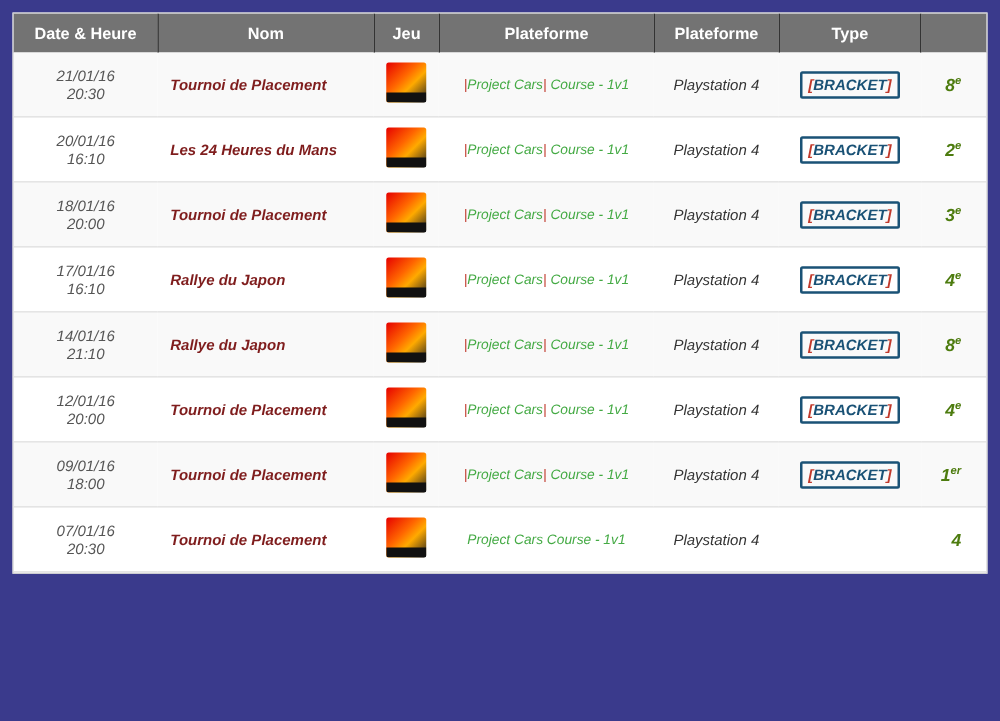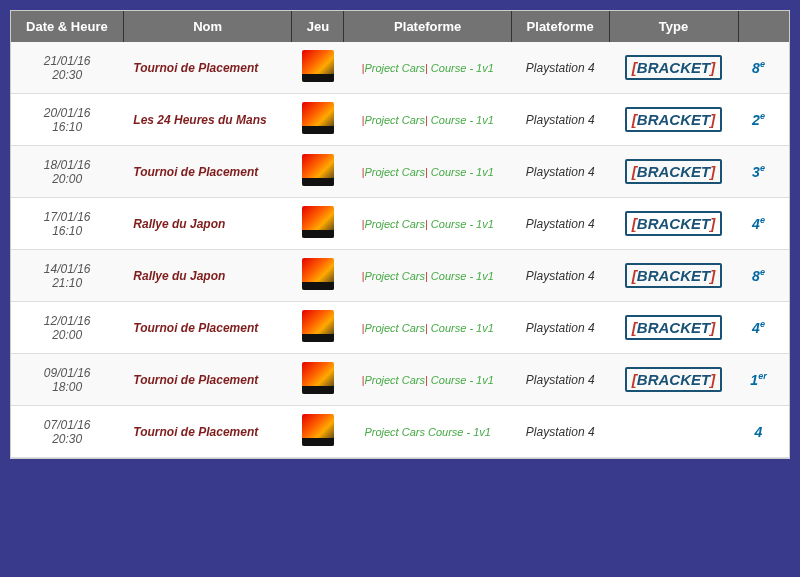--- a/index.html
+++ b/index.html
@@ -94,21 +94,22 @@
       color: #333;
     }
 
     td.type-cell {
       font-size: 12px;
     }
 
     td.rank-cell {
       font-weight: bold;
       font-size: 14px;
-      color: #0369a1;
+      color: #4d7c0f;
+      text-align: right;
       padding-right: 20px;
     }
 
     .game-icon {
       width: 32px;
       height: 32px;
       background: linear-gradient(135deg, #e60000 0%, #ff6600 40%, #ffaa00 60%, #222 100%);
       display: inline-block;
       border-radius: 2px;
       position: relative;
@@ -123,21 +124,21 @@
       right: 0;
       height: 8px;
       background: #111;
     }
 
     .bracket-badge {
       display: inline-block;
       border: 2px solid #1a5276;
       color: #1a5276;
       font-weight: bold;
-      font-size: 15px;
+      font-size: 12px;
       padding: 2px 5px;
       border-radius: 2px;
       white-space: nowrap;
     }
 
     .bracket-badge .pipe {
       color: #c0392b;
     }
 
     sup {

